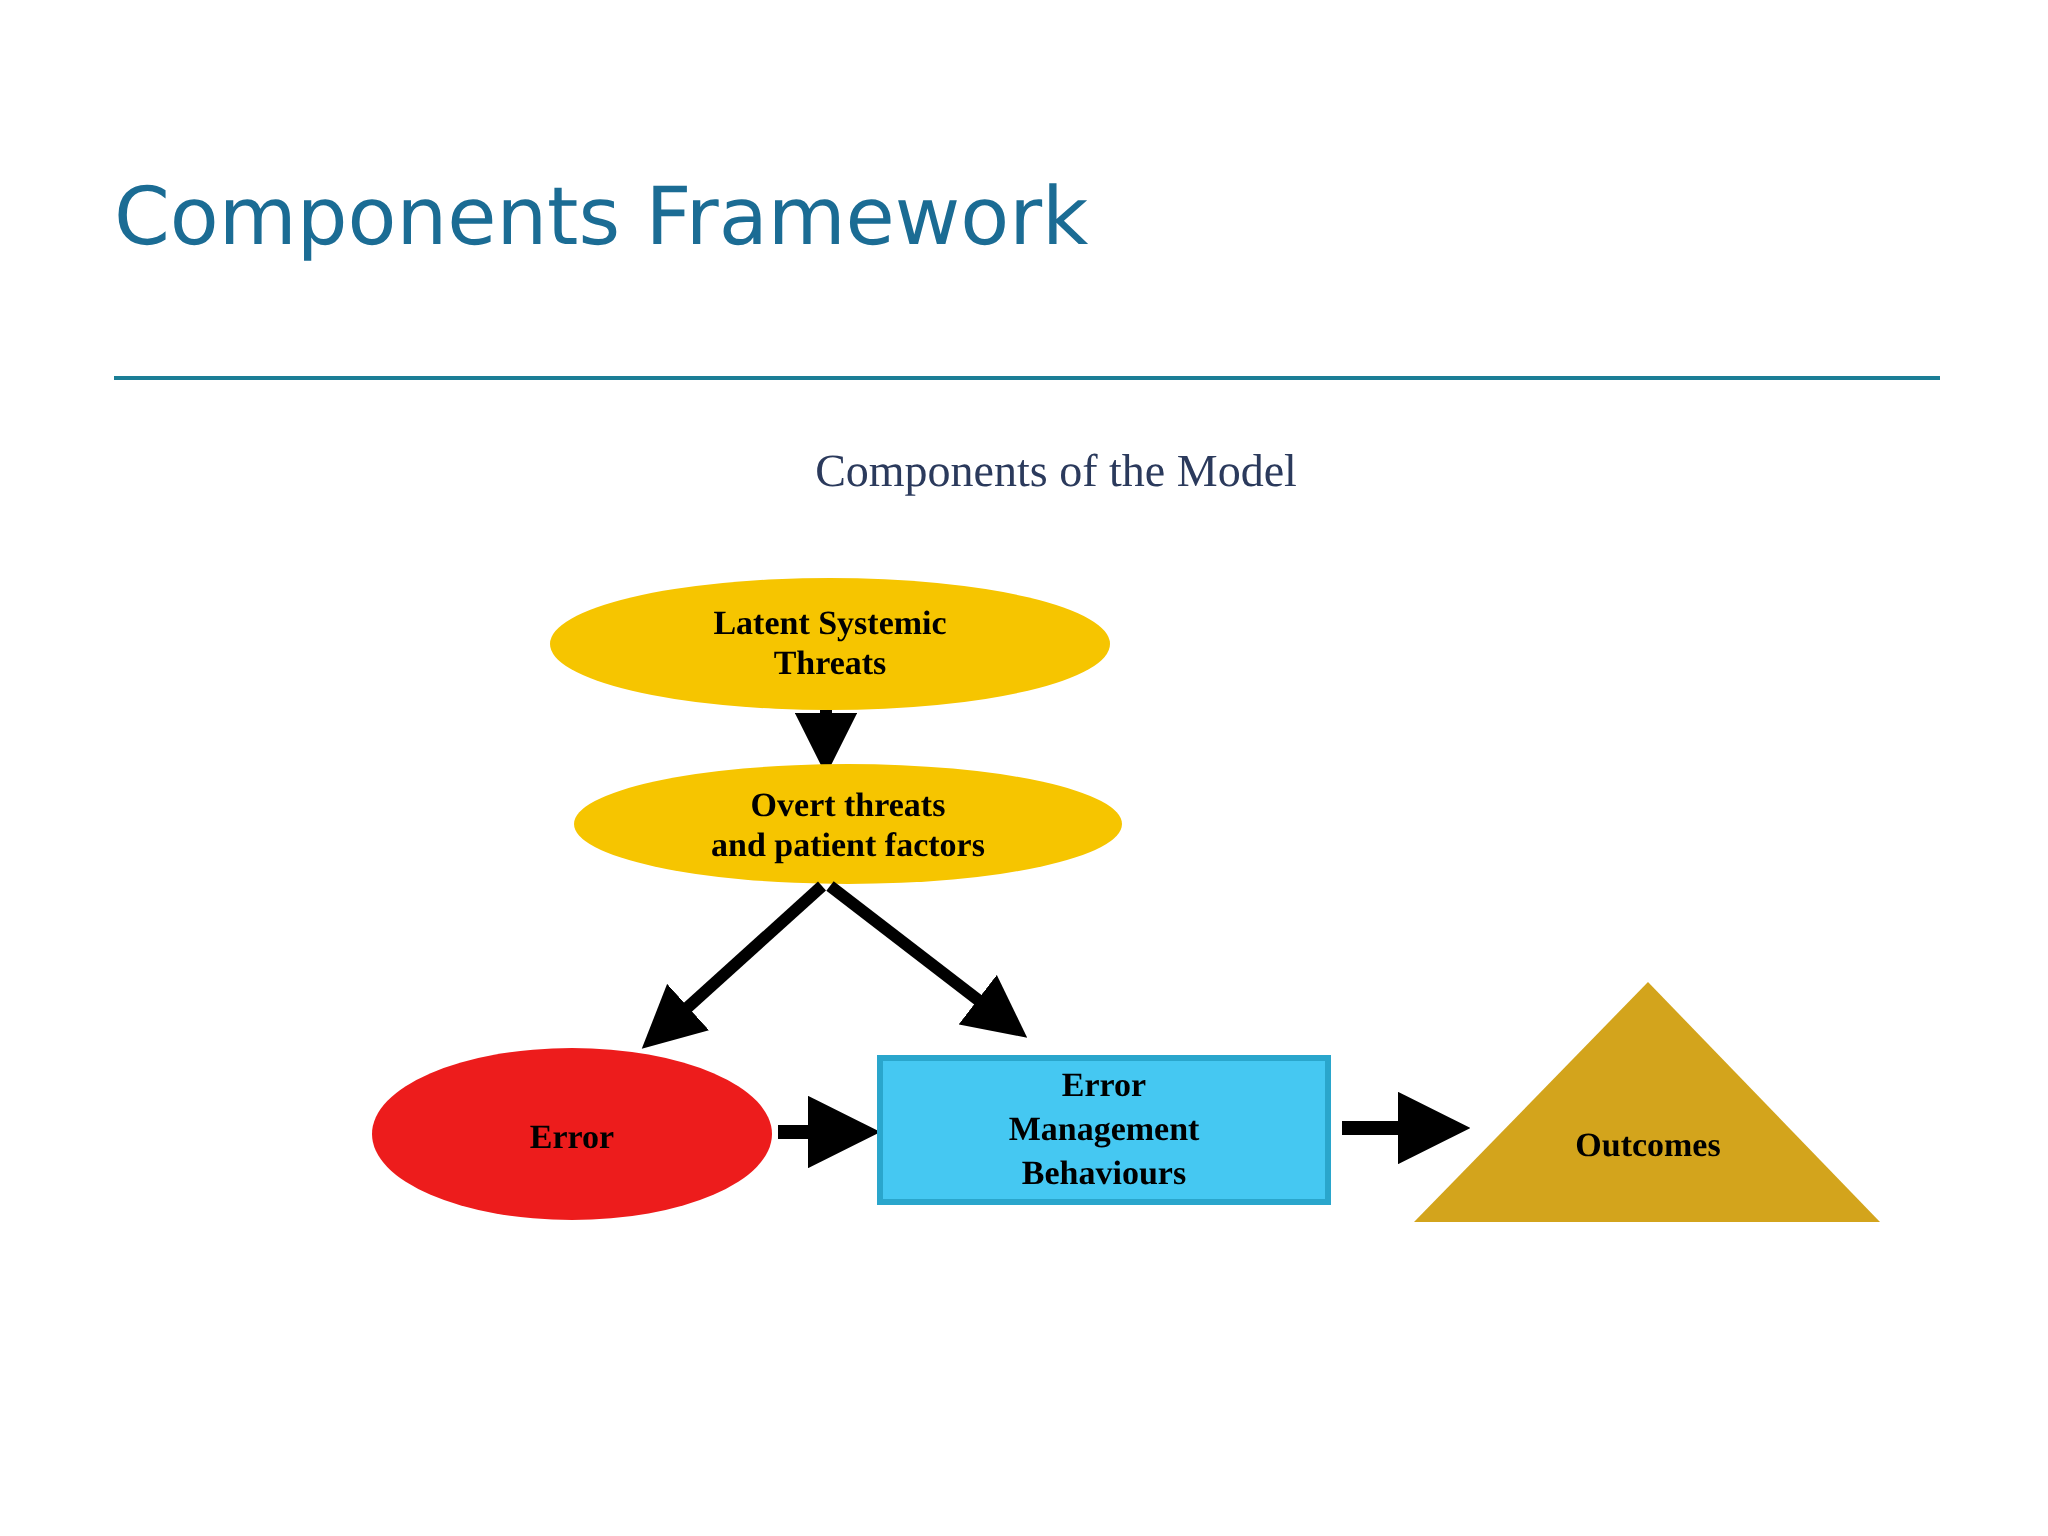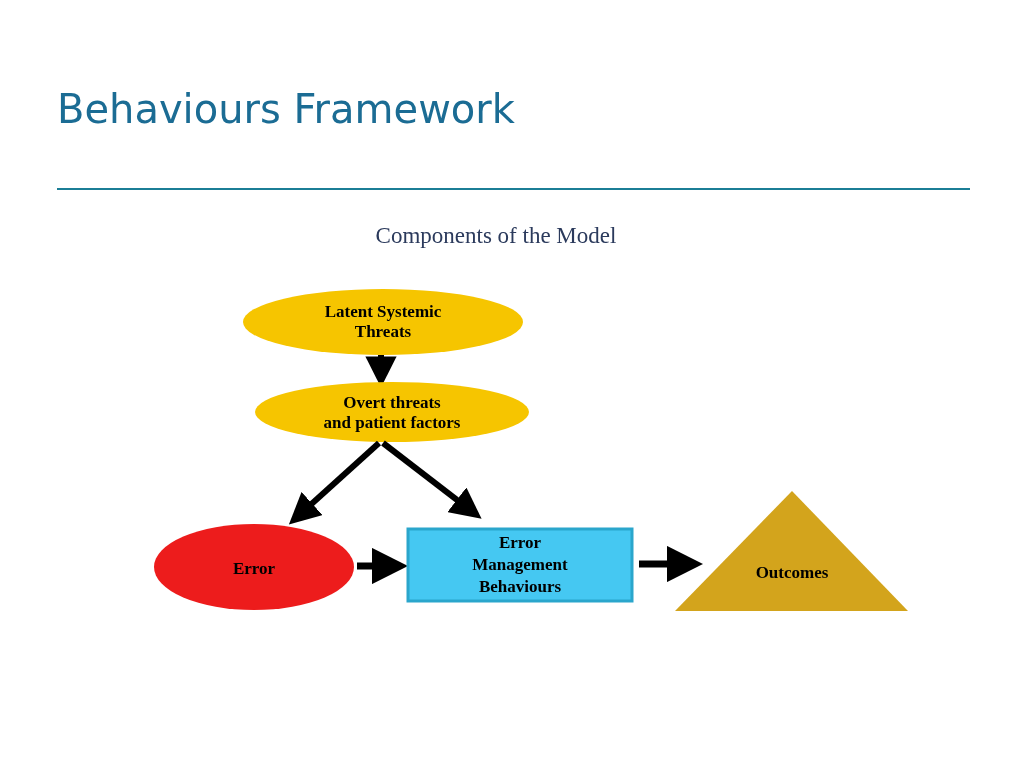--- a/index.html
+++ b/index.html
@@ -41,20 +41,21 @@
     background: #1B7E96;
   }
 
   
   #diagram {
     position: absolute;
     left: 0px;
     top: 200px;
     width: 892px;
     height: 460px;
+    padding-left: 32px;
   }
   #diagram svg {
     display: block;
   }
 
   .diagram-heading-text {
     font-family: "Liberation Serif", "DejaVu Serif", serif;
     font-size: 23px;
     font-weight: 400;
     fill: #2B3A5C;
@@ -65,21 +66,21 @@
     fill: #000000;
   }
   .node-text.sz-ellipse { font-size: 17px; }
   .node-text.sz-box     { font-size: 17px; }
   .node-text.sz-small   { font-size: 17px; }
 </style>
 </head>
 <body>
 
 <div id="slide-title">
-  <div class="title-line">Behaviours Framework</div>
+  <div class="title-line">Components Framework</div>
 </div>
 <div id="title-rule"></div>
 
 <div id="diagram">
   <svg width="1024" height="460" viewBox="0 0 1024 460" xmlns="http://www.w3.org/2000/svg">
 
     <defs>
       <marker id="arrowhead" markerWidth="5.2" markerHeight="5.2" refX="3.6" refY="2.6" orient="auto" markerUnits="strokeWidth">
         <path d="M0,0 L5.2,2.6 L0,5.2 Z" fill="#000000"></path>
       </marker>

